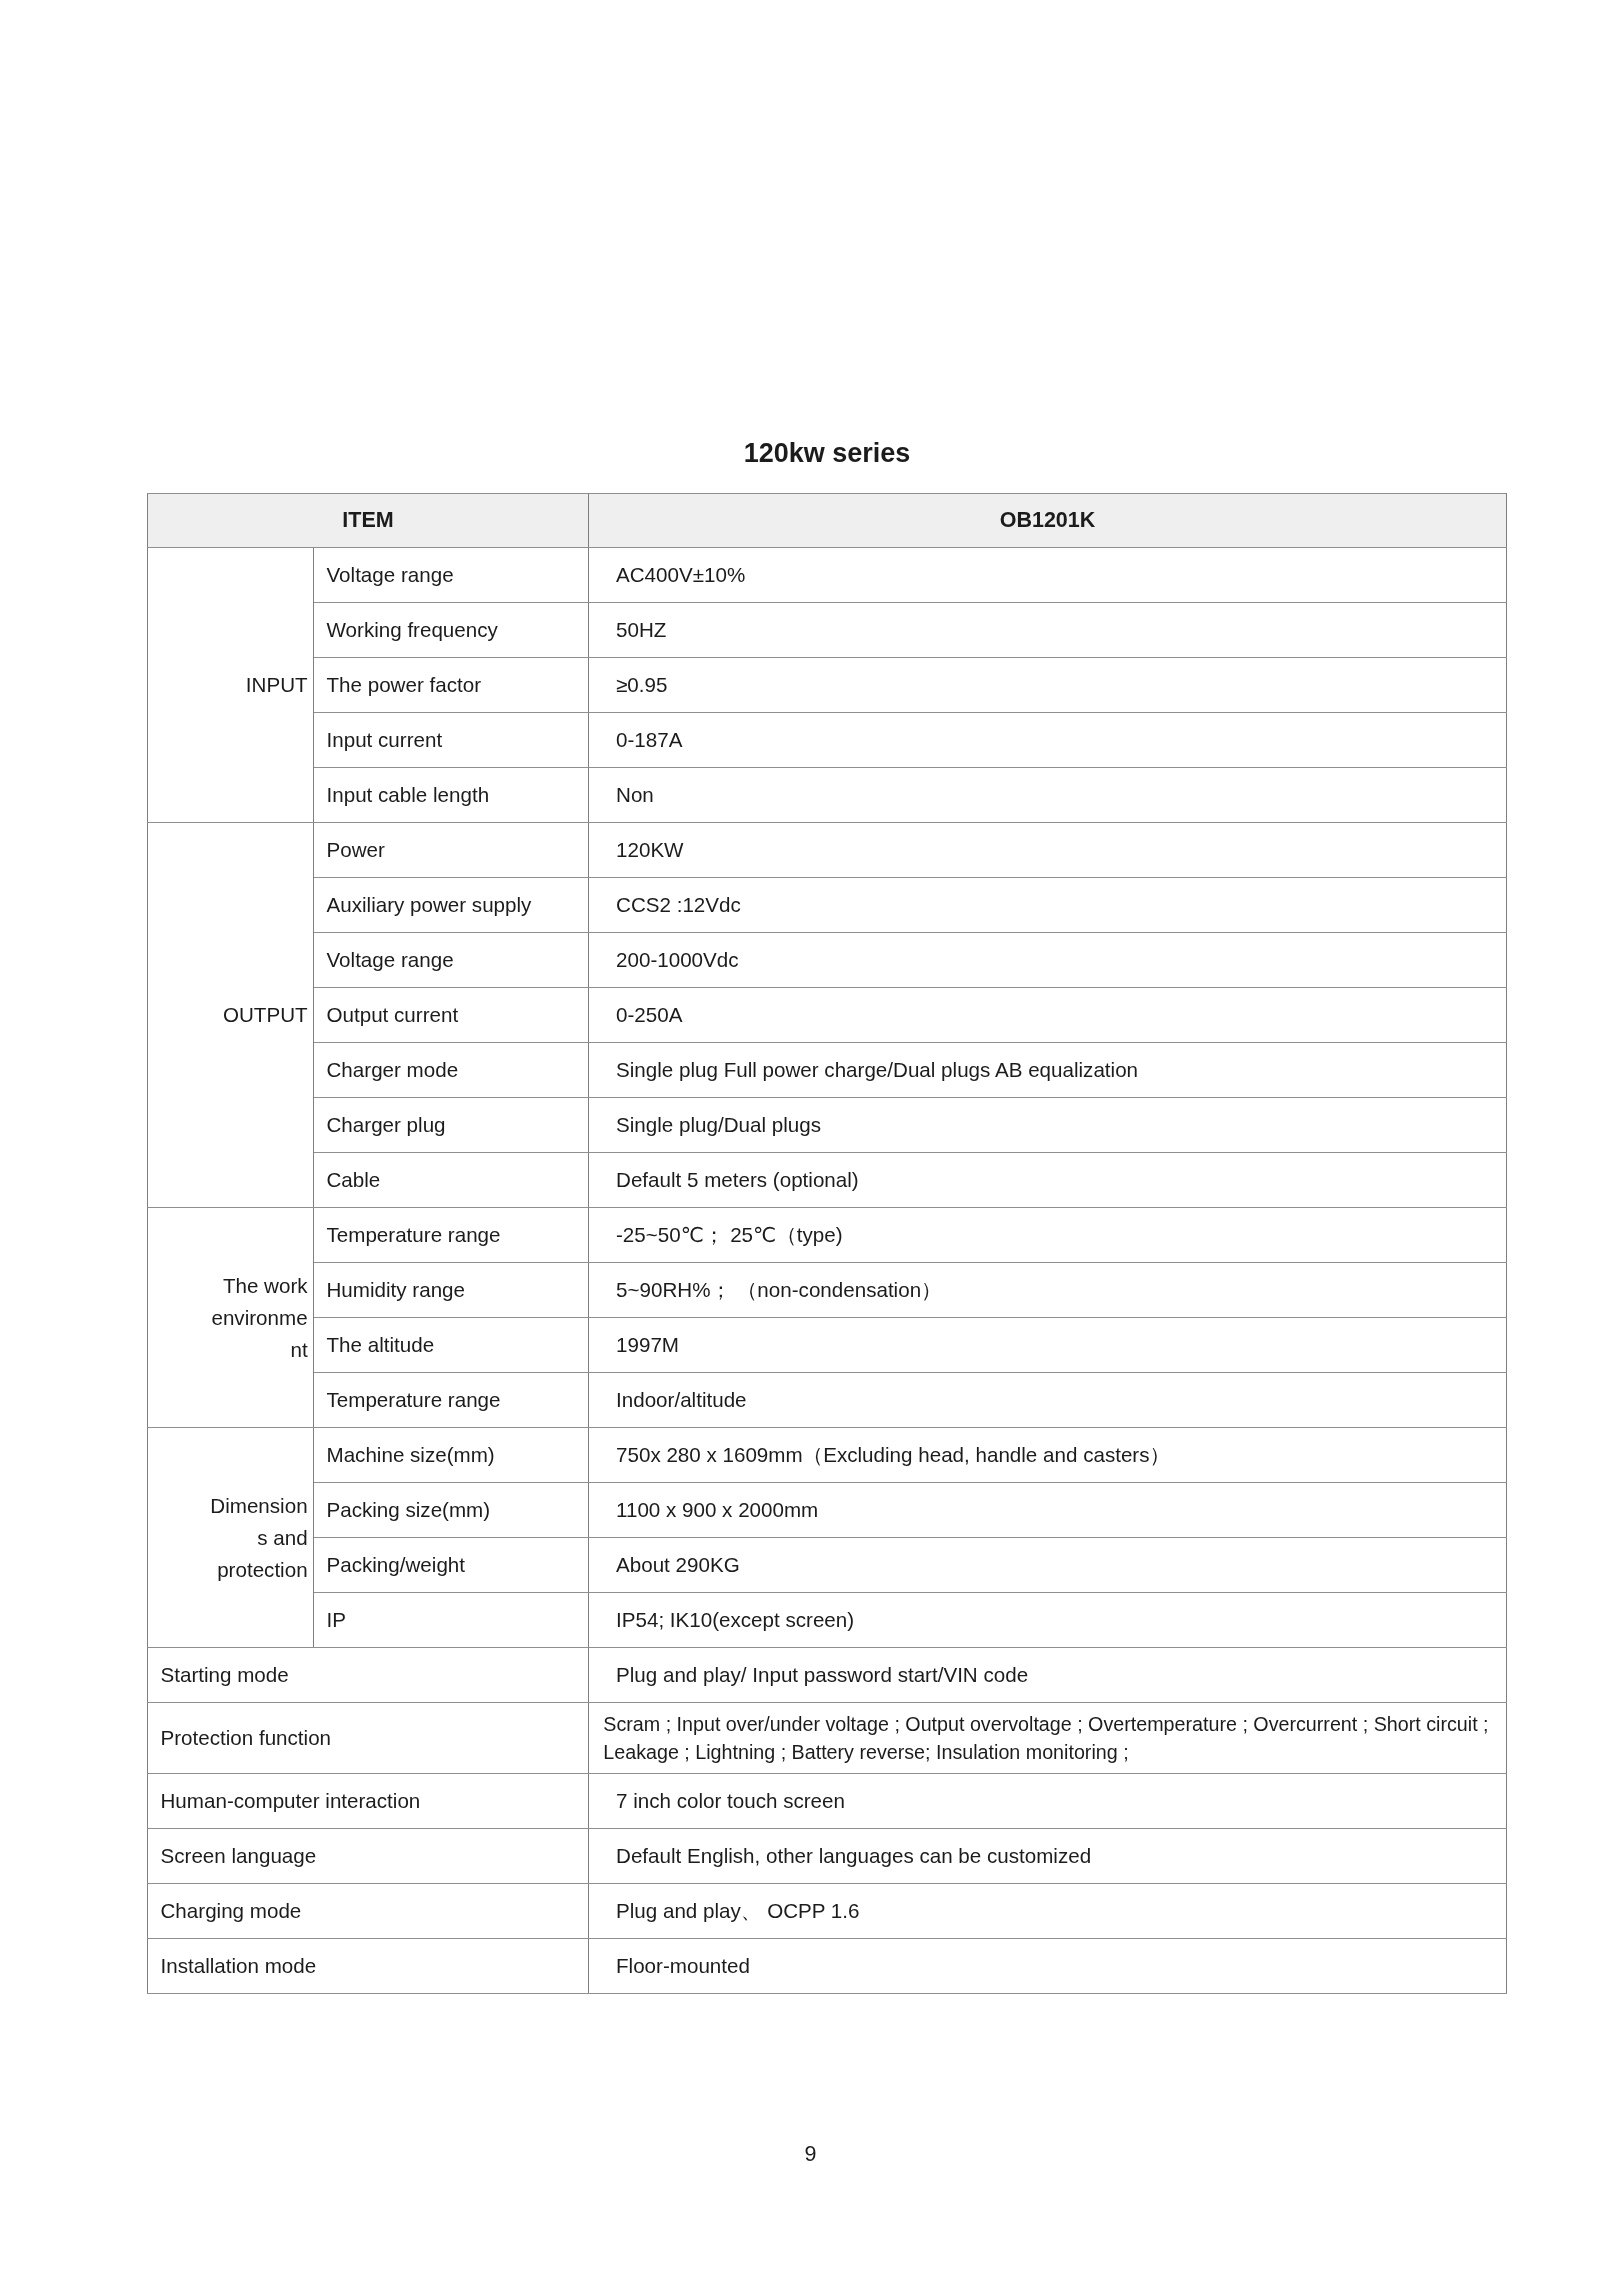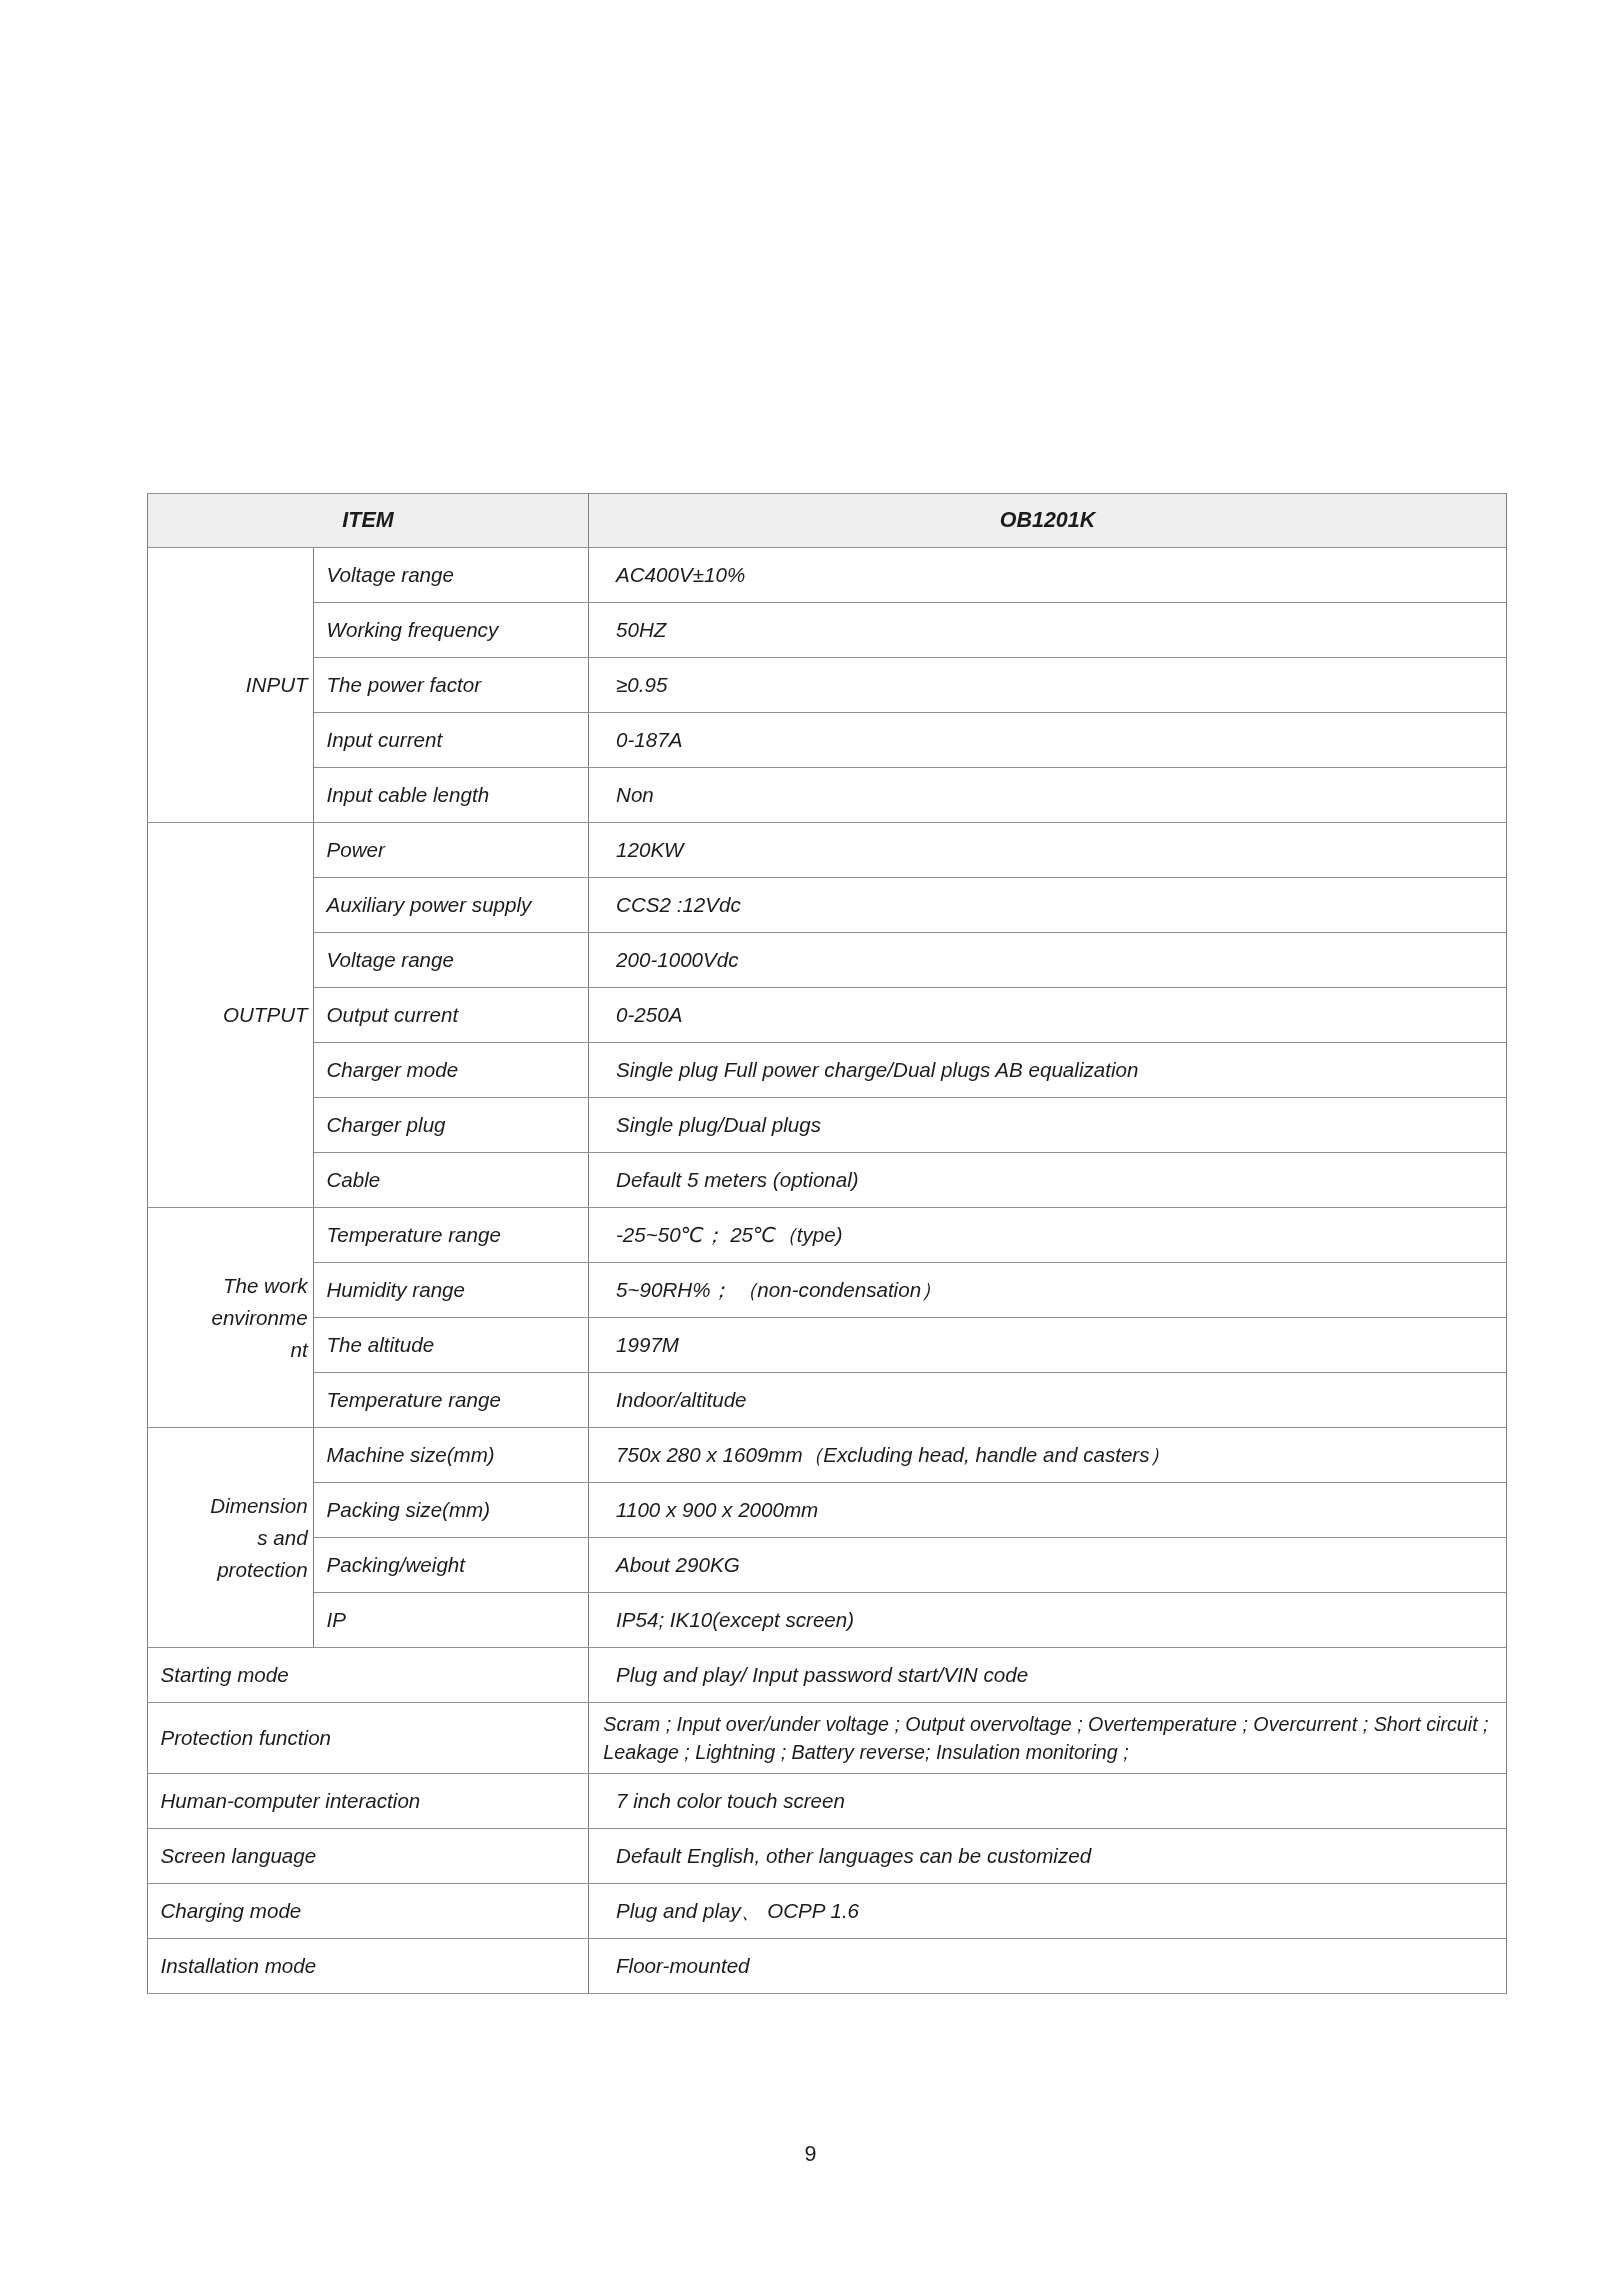--- a/index.html
+++ b/index.html
@@ -59,21 +59,20 @@
   table.spec-table td {
     border-left: 0.9px solid #7f7f7f;
     border-right: 0.9px solid #7f7f7f;
     border-top: 1.8px solid #8f8f8f;
     border-bottom: 1.8px solid #8f8f8f;
     font-size: 20.6px;
     vertical-align: middle;
     background: #ffffff;
     height: 54px;
     overflow: hidden;
-    font-style: italic;
   }
   table.spec-table td.hdr {
     background: #f0efef;
     font-weight: bold;
     font-size: 21.5px;
     text-align: center;
     height: 51px;
   }
   table.spec-table td.group {
     text-align: right;
@@ -103,20 +102,21 @@
     text-align: center;
     font-size: 21.5px;
   }
 </style>
 </head>
 <body>
 
 <div class="page">
 
 
+  <div class="series-title">120kw series</div>
 
   <table class="spec-table">
     <colgroup>
         <col style="width:166px">
         <col style="width:275px">
         <col>
       </colgroup>
 
     <tbody>
         <tr>

